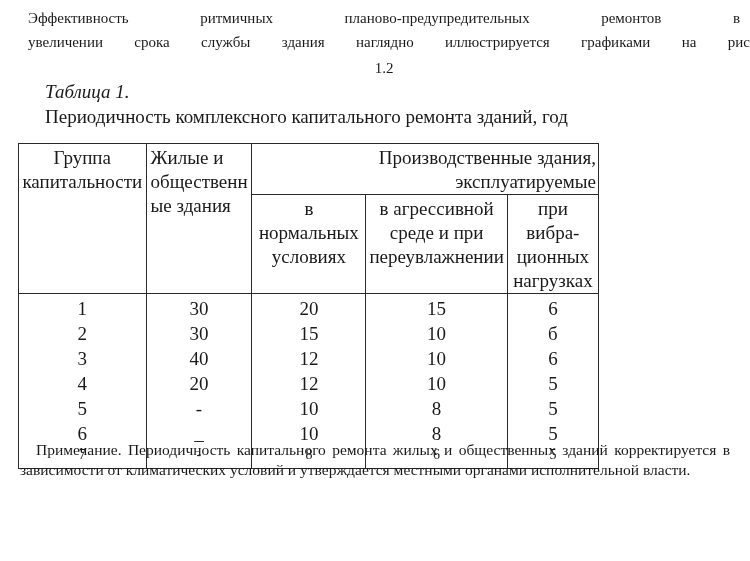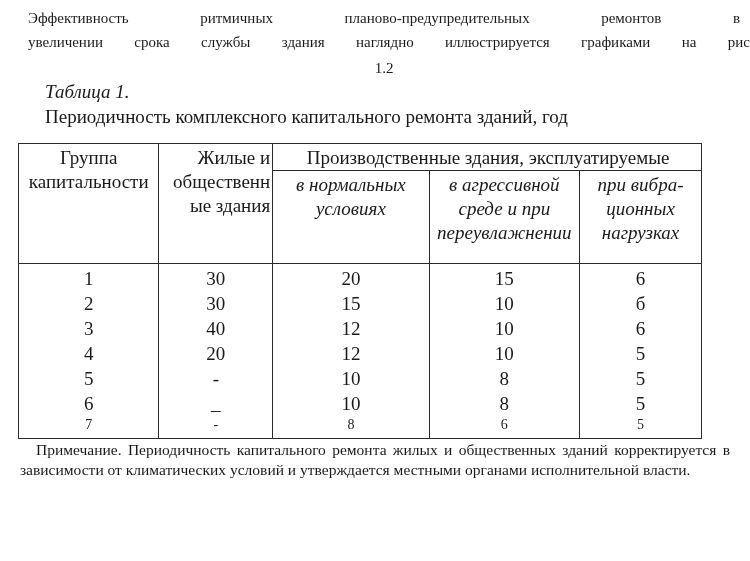--- a/index.html
+++ b/index.html
@@ -5,27 +5,27 @@
   html, body { margin:0; padding:0; background:#ffffff; }
   body { width:750px; height:561px; position:relative; overflow:hidden;
          font-family:"Liberation Serif", serif; color:#1a1a1a; }
   .p { position:absolute; left:28px; width:712px; font-size:15px; line-height:24px; }
   .p1 { top:6px; text-align:justify; text-align-last:justify; }
   .p1b { top:30px; left:28px; width:722px; text-align:justify; text-align-last:justify; }
   .p1c { top:56px;text-align:center; }
   .caption { position:absolute; left:45px; font-size:19px;text-align:center; }
   .cap1 { top:81px; font-style:italic; }
   .cap2 { top:106px; }
-  table { position:absolute; left:18px; top:143px; width:684px; border-collapse:collapse;
+  table { position:absolute; left:18px; top:143px; width:581px; border-collapse:collapse;
           font-size:19px; line-height:24px; }
   td, th { border:1.5px solid #2a2a2a; text-align:center; vertical-align:top; font-weight:normal; padding:0 2px; }
   th { padding-top:2px; }
-  .hdr-span { text-align:center; padding-left:4px; border-bottom:1.5px solid #2a2a2a; height:24px; }
+  .hdr-span { text-align:right; padding-left:4px; border-bottom:1.5px solid #2a2a2a; height:24px; }
   .hdr-main { height:114px; }
-  .hdr-sub { height:90px;font-style:italic; }
+  .hdr-sub { height:90px; }
   .body td { border-top:none; border-bottom:none; padding:0; line-height:25px; }
   .body tr.first td { padding-top:2px; }
   .body tr.last td { font-size:14px; line-height:18px; padding-bottom:4px; border-bottom:1.5px solid #2a2a2a; }
   .note { position:absolute; left:20px; top:440px; width:710px; font-size:15.5px; line-height:20px; text-align:justify; text-indent:16px; }
 </style>
 </head>
 <body>
 
 <div class="p p1">Эффективность ритмичных планово-предупредительных ремонтов в</div>
 <div class="p p1b" style="left:28px;">увеличении срока службы здания наглядно иллюстрируется графиками на рис</div>
@@ -38,21 +38,21 @@
   <colgroup>
     <col style="width:144px">
       <col style="width:116px">
       <col style="width:169px">
       <col style="width:153px">
       <col style="width:131px">
   </colgroup>
   <thead>
     <tr>
       <th rowspan="2" class="hdr-main">Группа капитальности</th>
-      <th rowspan="2" class="hdr-main" style="text-align:right;padding-left:4px;">Жилые и общественн ые здания</th>
+      <th rowspan="2" class="hdr-main" style="text-align:left;padding-left:4px;">Жилые и общественн ые здания</th>
       <th colspan="3" class="hdr-span">Производственные здания, эксплуатируемые</th>
     </tr>
     <tr>
       <th class="hdr-sub">в нормальных условиях</th>
       <th class="hdr-sub">в агрессивной среде и при переувлажнении</th>
       <th class="hdr-sub">при вибра- ционных нагрузках</th>
     </tr>
   </thead>
   <tbody class="body">
     <tr class="first">

